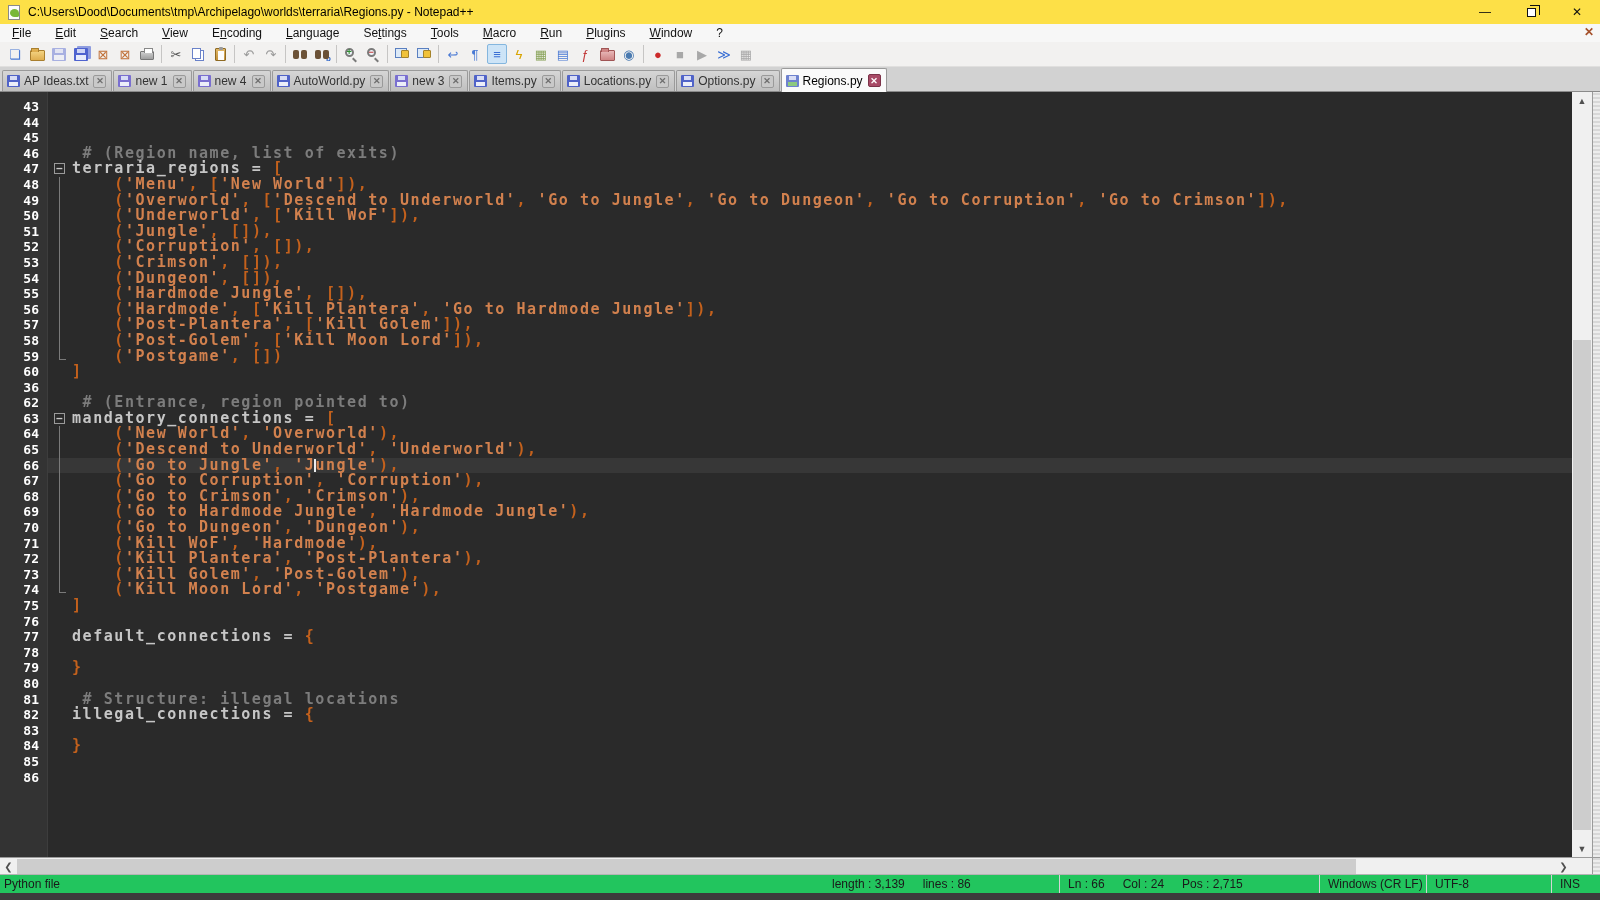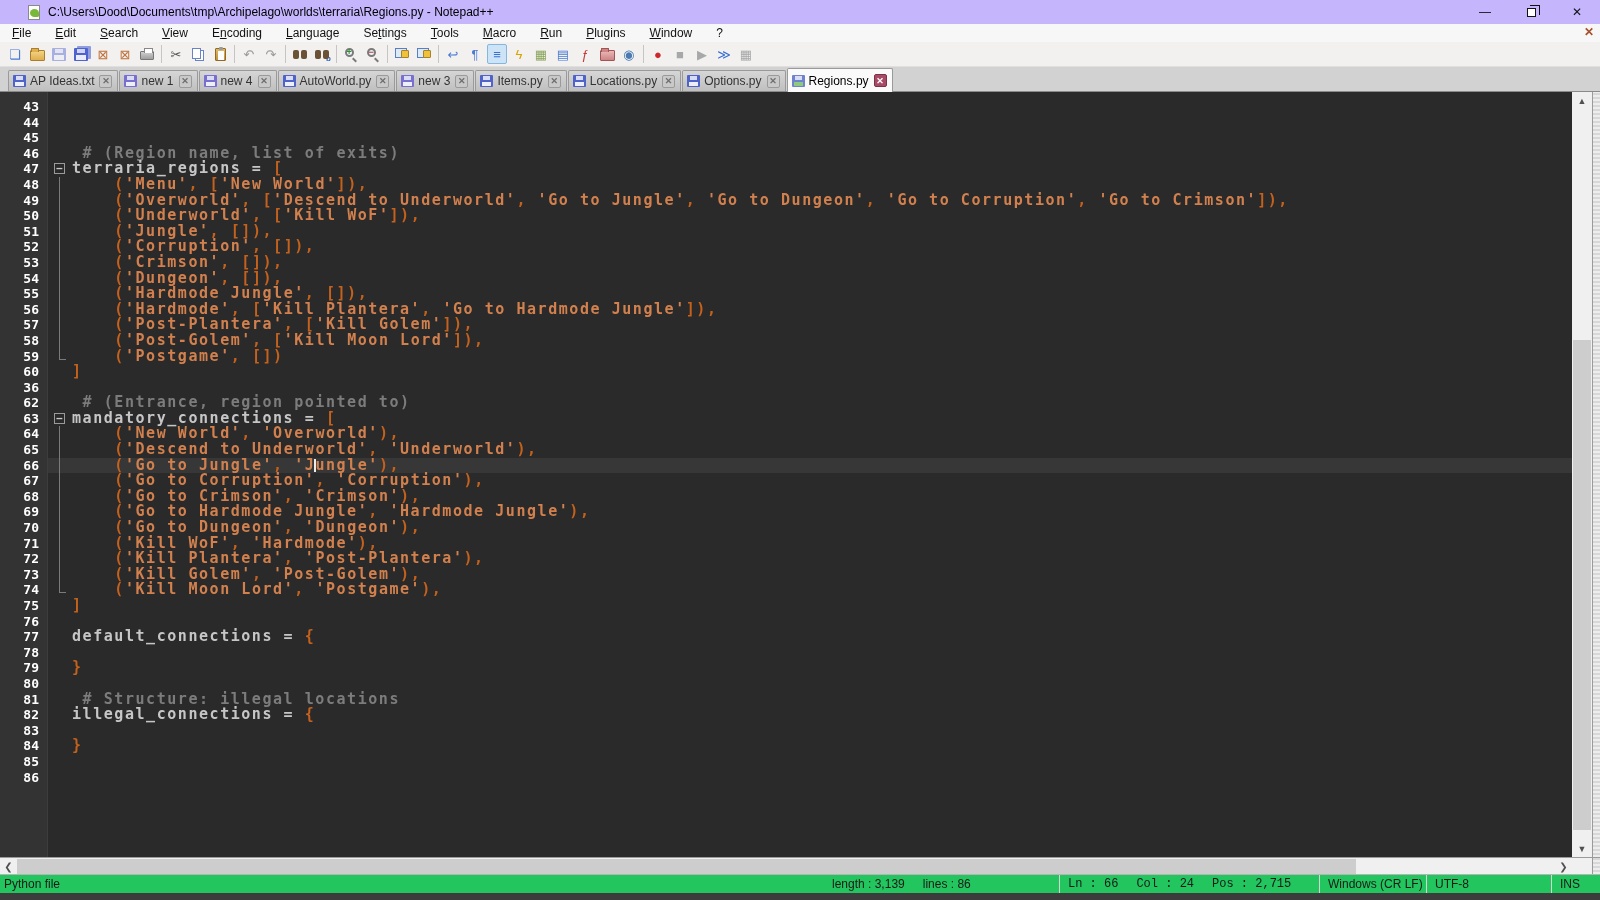--- a/index.html
+++ b/index.html
@@ -1,21 +1,21 @@
 <!DOCTYPE html>
 <html><head>
 <meta charset="utf-8">
 <style>
   * { margin:0; padding:0; box-sizing:border-box; }
   html,body { width:1600px; height:900px; overflow:hidden; }
   body { font-family:"Liberation Sans", sans-serif; background:#f0f0f0; }
   .window { width:1600px; height:900px; display:flex; flex-direction:column; background:#f0f0f0; }
 
   
-  .titlebar { height:24px; background:#c4b5fd; display:flex; align-items:center; flex:none;padding-left:20px; }
+  .titlebar { height:24px; background:#fde047; display:flex; align-items:center; flex:none; }
   .app-icon { width:16px; height:16px; margin:0 6px 0 6px; position:relative; flex:none; }
   .app-icon .page { position:absolute; inset:1px 2px 0 2px; background:#fdfdfd; border:1px solid #8a8a8a; }
   .app-icon .cham { position:absolute; left:4px; top:5px; width:9px; height:8px; background:#79b838; border-radius:50% 50% 20% 50%; }
   .title-text { font-size:12px; color:#000; white-space:nowrap; }
   .win-btns { margin-left:auto; display:flex; height:100%; }
   .win-btn { width:46px; height:100%; display:flex; align-items:center; justify-content:center; font-size:12px; color:#111; }
   .restore-glyph { width:9px; height:9px; border:1px solid #111; position:relative; background:#fff; }
   .restore-glyph:before { content:""; position:absolute; left:2px; top:-4px; width:9px; height:9px; border:1px solid #111; border-left:none; border-bottom:none; }
 
   
@@ -52,21 +52,21 @@
   .ico-binoc.replace .lbl { position:absolute; right:-2px; bottom:-3px; font-size:8px; font-weight:bold; color:#2f66c9; background:transparent; }
   .ico-zoom { width:13px; height:13px; }
   .ico-zoom .lens { position:absolute; left:0; top:0; width:9px; height:9px; border:2px solid #7a7a7a; border-radius:50%; background:#eef4fa; display:flex; align-items:center; justify-content:center; font-size:9px; font-weight:bold; }
   .ico-zoom .handle { position:absolute; right:1px; bottom:0px; width:5px; height:2px; background:#7a7a7a; transform:rotate(45deg); }
   .ico-zoom.in .lens { color:#2e8f2e; } .ico-zoom.out .lens { color:#c03535; }
   .ico-sync { width:14px; height:12px; }
   .ico-sync:before { content:""; position:absolute; left:0; top:0; width:10px; height:8px; background:#dce9f7; border:1px solid #5a7fc0; }
   .ico-sync:after { content:""; position:absolute; right:0; bottom:2px; width:6px; height:6px; background:#f0c23a; border:1px solid #a5832a; border-radius:1px; }
 
   
-  .tabbar { height:25px; background:#d2d2d2; display:flex; align-items:flex-end; padding-left:8px; flex:none; border-bottom:1px solid #8a8a8a; }
+  .tabbar { height:25px; background:#d2d2d2; display:flex; align-items:flex-end; padding-left:2px; flex:none; border-bottom:1px solid #8a8a8a; }
   .tab { height:21px; display:flex; align-items:center; background:linear-gradient(#d6d6d6,#bfbfbf); border:1px solid #9a9a9a; border-bottom:none; border-radius:2px 2px 0 0; margin-right:1px; padding:0 5px 0 4px; font-size:12px; color:#333; white-space:nowrap; }
   .tab.active { height:24px; background:#fafafa; color:#000; position:relative; z-index:2; margin-bottom:-1px; }
   .tab-floppy { width:13px; height:12px; border-radius:1px; margin-right:4px; position:relative; flex:none; }
   .tab-floppy:before { content:""; position:absolute; left:3px; top:1px; width:7px; height:4px; background:#d8ddf5; }
   .tab-floppy:after { content:""; position:absolute; left:2px; bottom:1px; width:9px; height:4px; background:#eceef9; }
   .tf-blue { background:#5063c8; }
   .tf-violet { background:#7a6fd0; }
   .tf-active { background:#6e82cf; }
   .tf-active:after { background:#8dc97f; }
   .tab-close { width:13px; height:13px; margin-left:5px; border:1px solid #9a9a9a; border-radius:2px; background:#c9c9c9; color:#6e6e6e; font-size:9px; font-weight:bold; display:flex; align-items:center; justify-content:center; flex:none; }
@@ -339,21 +339,21 @@
     <div class="right-strip"></div>
   </div>
 
   <div class="statusbar">
     <div class="sb-seg sb-doc">Python file</div>
     <div class="sb-seg" style="width:236px;">
       <span>length : 3,139</span>
         <span class="sb-gap"></span>
         <span>lines : 86</span>
     </div>
-    <div class="sb-seg" style="width:260px;font-family:Liberation Mono, monospace;">
+    <div class="sb-seg" style="width:260px;">
       <span>Ln : 66</span>
         <span class="sb-gap"></span>
         <span>Col : 24</span>
         <span class="sb-gap"></span>
         <span>Pos : 2,715</span>
     </div>
     <div class="sb-seg" style="width:107px;">Windows (CR LF)</div>
     <div class="sb-seg" style="width:125px;">UTF-8</div>
     <div class="sb-seg" style="width:48px; border-right:none;">INS</div>
   </div>

